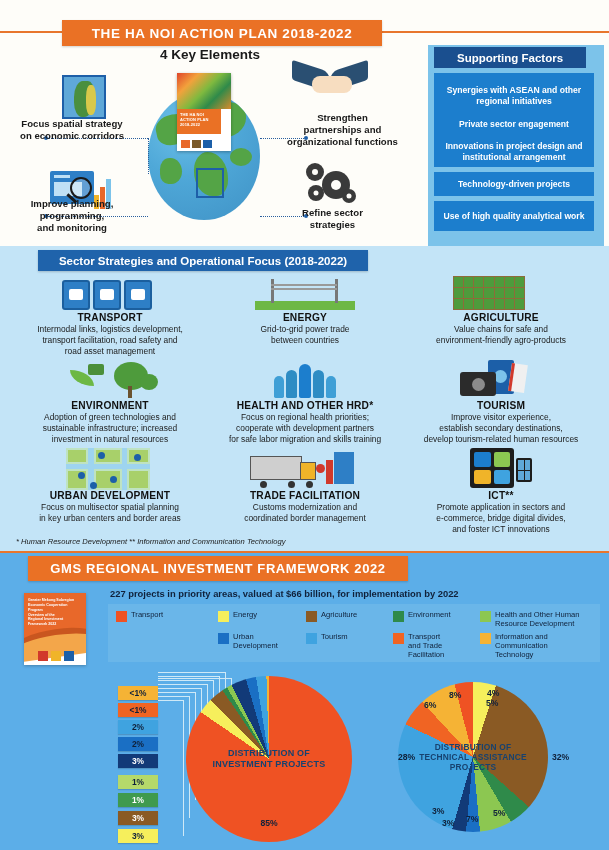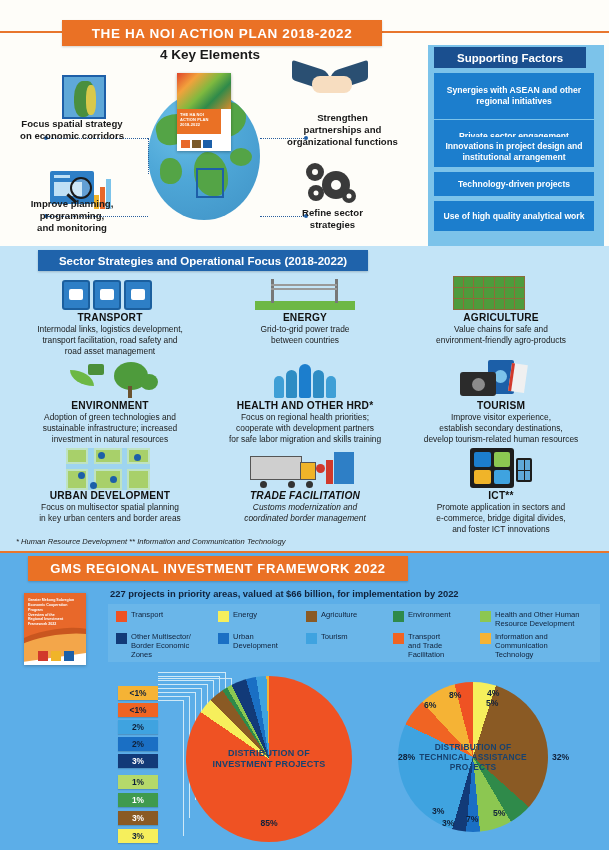--- a/index.html
+++ b/index.html
@@ -376,21 +376,21 @@
       <span class="gear g3"></span>
         <span class="gear g4"></span>
     </div>
     <div class="ke" id="ke-refine" style="white-space:pre-line;">Refine sector
 strategies</div>
 
     <div class="sf-wrap"></div>
     <div class="sf-head">Supporting Factors</div>
     <div class="sf-item" style="top:73px;height:46px;" style2="">Synergies with ASEAN
 and other regional initiatives</div>
-    <div class="sf-item" style="top:120px;height:32px;">Private sector engagement</div>
+    <div class="sf-item" style="top:108px;height:32px;">Private sector engagement</div>
     <div class="sf-item" style="top:137px;height:30px;">Innovations in project design
 and institutional arrangement</div>
     <div class="sf-item" style="top:172px;height:24px;">Technology-driven projects</div>
     <div class="sf-item" style="top:201px;height:30px;">Use of high quality
 analytical work</div>
   </div>
 
   <div class="sec-mid"></div>
 
   <div class="sec-head-blue">Sector Strategies and Operational Focus (2018-2022)</div>
@@ -514,21 +514,21 @@
   <div class="s-icon" id="si-trade">
     <div class="truck"></div>
       <div class="cab"></div>
     <span class="wheel" style="left:10px;"></span>
       <span class="wheel" style="left:38px;"></span>
     <span class="wheel" style="left:56px;"></span>
     <div class="stop"></div>
       <div class="post"></div>
       <div class="gate"></div>
   </div>
-  <div class="sector" style="left:206px; top:490px; width:198px;font-style:italic;">
+  <div class="sector" style="left:206px; top:490px; width:198px;">
     <div class="s-name">TRADE FACILITATION</div>
     <div class="s-desc" style="white-space:pre-line;">Customs modernization and
 coordinated border management</div>
   </div>
 
   <div class="s-icon" id="si-ict">
     <div class="tab">
       <i style="background:#1c7ecd"></i>
         <i style="background:#8cc751"></i>
       <i style="background:#f0b429"></i>
@@ -590,26 +590,20 @@
     <div class="lg-item" style="left:285px; top:6px;">
       <span class="lg-sw" style="background:#2f8a4a"></span>
       <span class="lg-tx" style="white-space:pre-line;">Environment</span>
     </div>
     <div class="lg-item" style="left:372px; top:6px; width:118px;">
       <span class="lg-sw" style="background:#8cc751"></span>
       <span class="lg-tx" style="white-space:pre-line;">Health and Other Human
 Resource Development</span>
     </div>
 
-    <div class="lg-item" style="left:8px; top:28px; width:100px;">
-      <span class="lg-sw" style="background:#123a78"></span>
-      <span class="lg-tx" style="white-space:pre-line;">Other Multisector/
-Border Economic
-Zones</span>
-    </div>
     <div class="lg-item" style="left:110px; top:28px; width:86px;">
       <span class="lg-sw" style="background:#1a6fc4"></span>
       <span class="lg-tx" style="white-space:pre-line;">Urban
 Development</span>
     </div>
     <div class="lg-item" style="left:198px; top:28px;">
       <span class="lg-sw" style="background:#3fa3e0"></span>
       <span class="lg-tx" style="white-space:pre-line;">Tourism</span>
     </div>
     <div class="lg-item" style="left:285px; top:28px; width:84px;">

